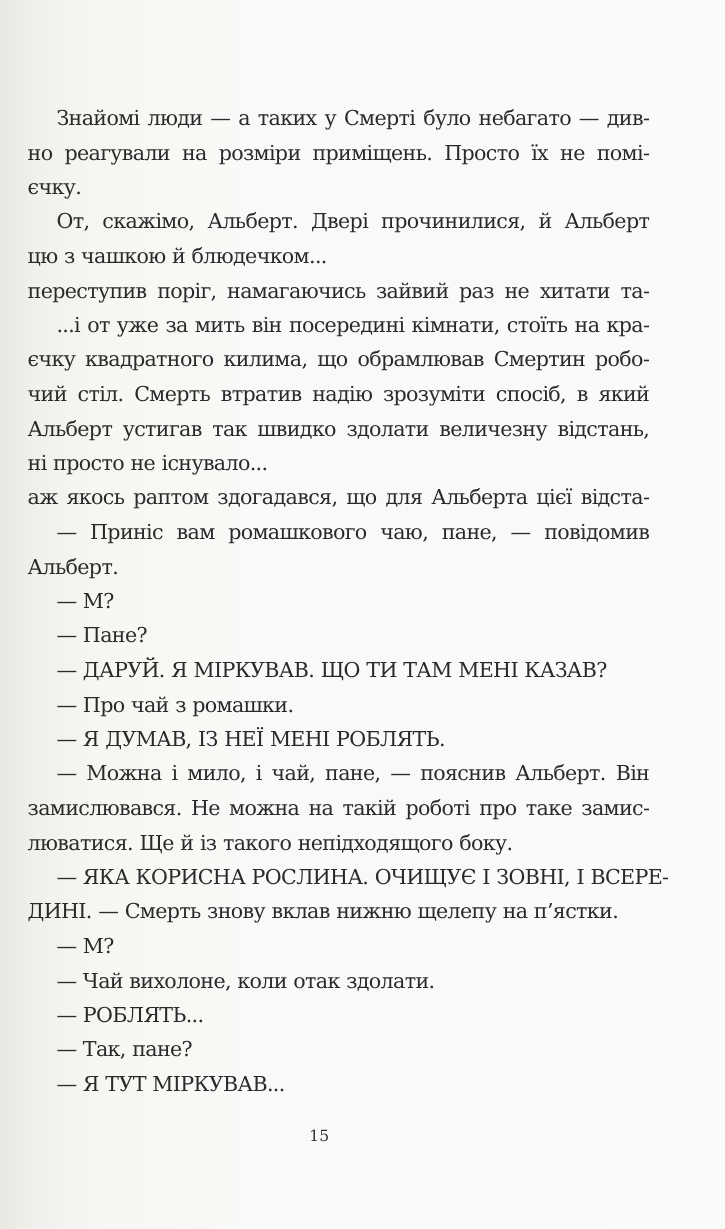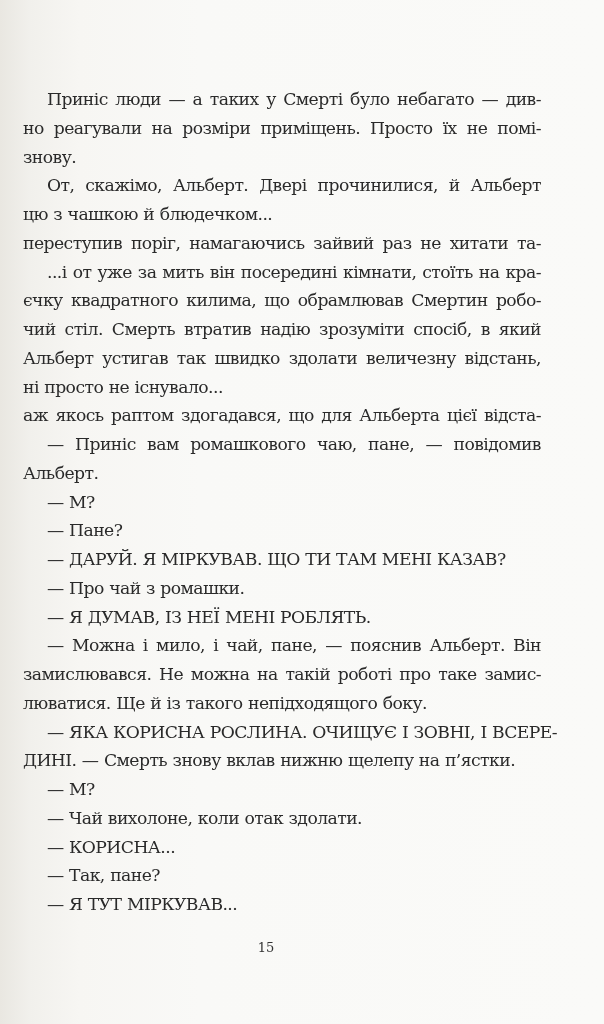--- a/index.html
+++ b/index.html
@@ -31,23 +31,23 @@
     top: 940px;
     text-align: center;
     font-size: 13px;
     color: #333;
   }
 </style>
 </head>
 <body>
 
 <div class="page" id="page-body">
-    <div class="line indent justify">Приніс люди — а таких у Смерті було небагато — див-</div>
+    <div class="line indent justify">Знайомі люди — а таких у Смерті було небагато — див-</div>
     <div class="line justify">но реагували на розміри приміщень. Просто їх не помі-</div>
-    <div class="line">знову.</div>
+    <div class="line">єчку.</div>
     <div class="line indent justify">От, скажімо, Альберт. Двері прочинилися, й Альберт</div>
     <div class="line">цю з чашкою й блюдечком...</div>
     <div class="line justify">переступив поріг, намагаючись зайвий раз не хитати та-</div>
     <div class="line indent justify">...і от уже за мить він посередині кімнати, стоїть на кра-</div>
     <div class="line justify">єчку квадратного килима, що обрамлював Смертин робо-</div>
     <div class="line justify">чий стіл. Смерть втратив надію зрозуміти спосіб, в який</div>
     <div class="line justify">Альберт устигав так швидко здолати величезну відстань,</div>
     <div class="line">ні просто не існувало...</div>
     <div class="line justify">аж якось раптом здогадався, що для Альберта цієї відста-</div>
     <div class="line indent justify">— Приніс вам ромашкового чаю, пане, — повідомив</div>
@@ -57,18 +57,18 @@
     <div class="line indent">— ДАРУЙ. Я МІРКУВАВ. ЩО ТИ ТАМ МЕНІ КАЗАВ?</div>
     <div class="line indent">— Про чай з ромашки.</div>
     <div class="line indent">— Я ДУМАВ, ІЗ НЕЇ МЕНІ РОБЛЯТЬ.</div>
     <div class="line indent justify">— Можна і мило, і чай, пане, — пояснив Альберт. Він</div>
     <div class="line justify">замислювався. Не можна на такій роботі про таке замис-</div>
     <div class="line">люватися. Ще й із такого непідходящого боку.</div>
     <div class="line indent justify">— ЯКА КОРИСНА РОСЛИНА. ОЧИЩУЄ І ЗОВНІ, І ВСЕРЕ-</div>
     <div class="line">ДИНІ. — Смерть знову вклав нижню щелепу на п’ястки.</div>
     <div class="line indent">— М?</div>
     <div class="line indent">— Чай вихолоне, коли отак здолати.</div>
-    <div class="line indent">— КОРИСНА...</div>
+    <div class="line indent">— РОБЛЯТЬ...</div>
     <div class="line indent">— Так, пане?</div>
     <div class="line indent">— Я ТУТ МІРКУВАВ...</div>
   </div>
 
 <div class="page-number">15</div>
 
 </body></html>

